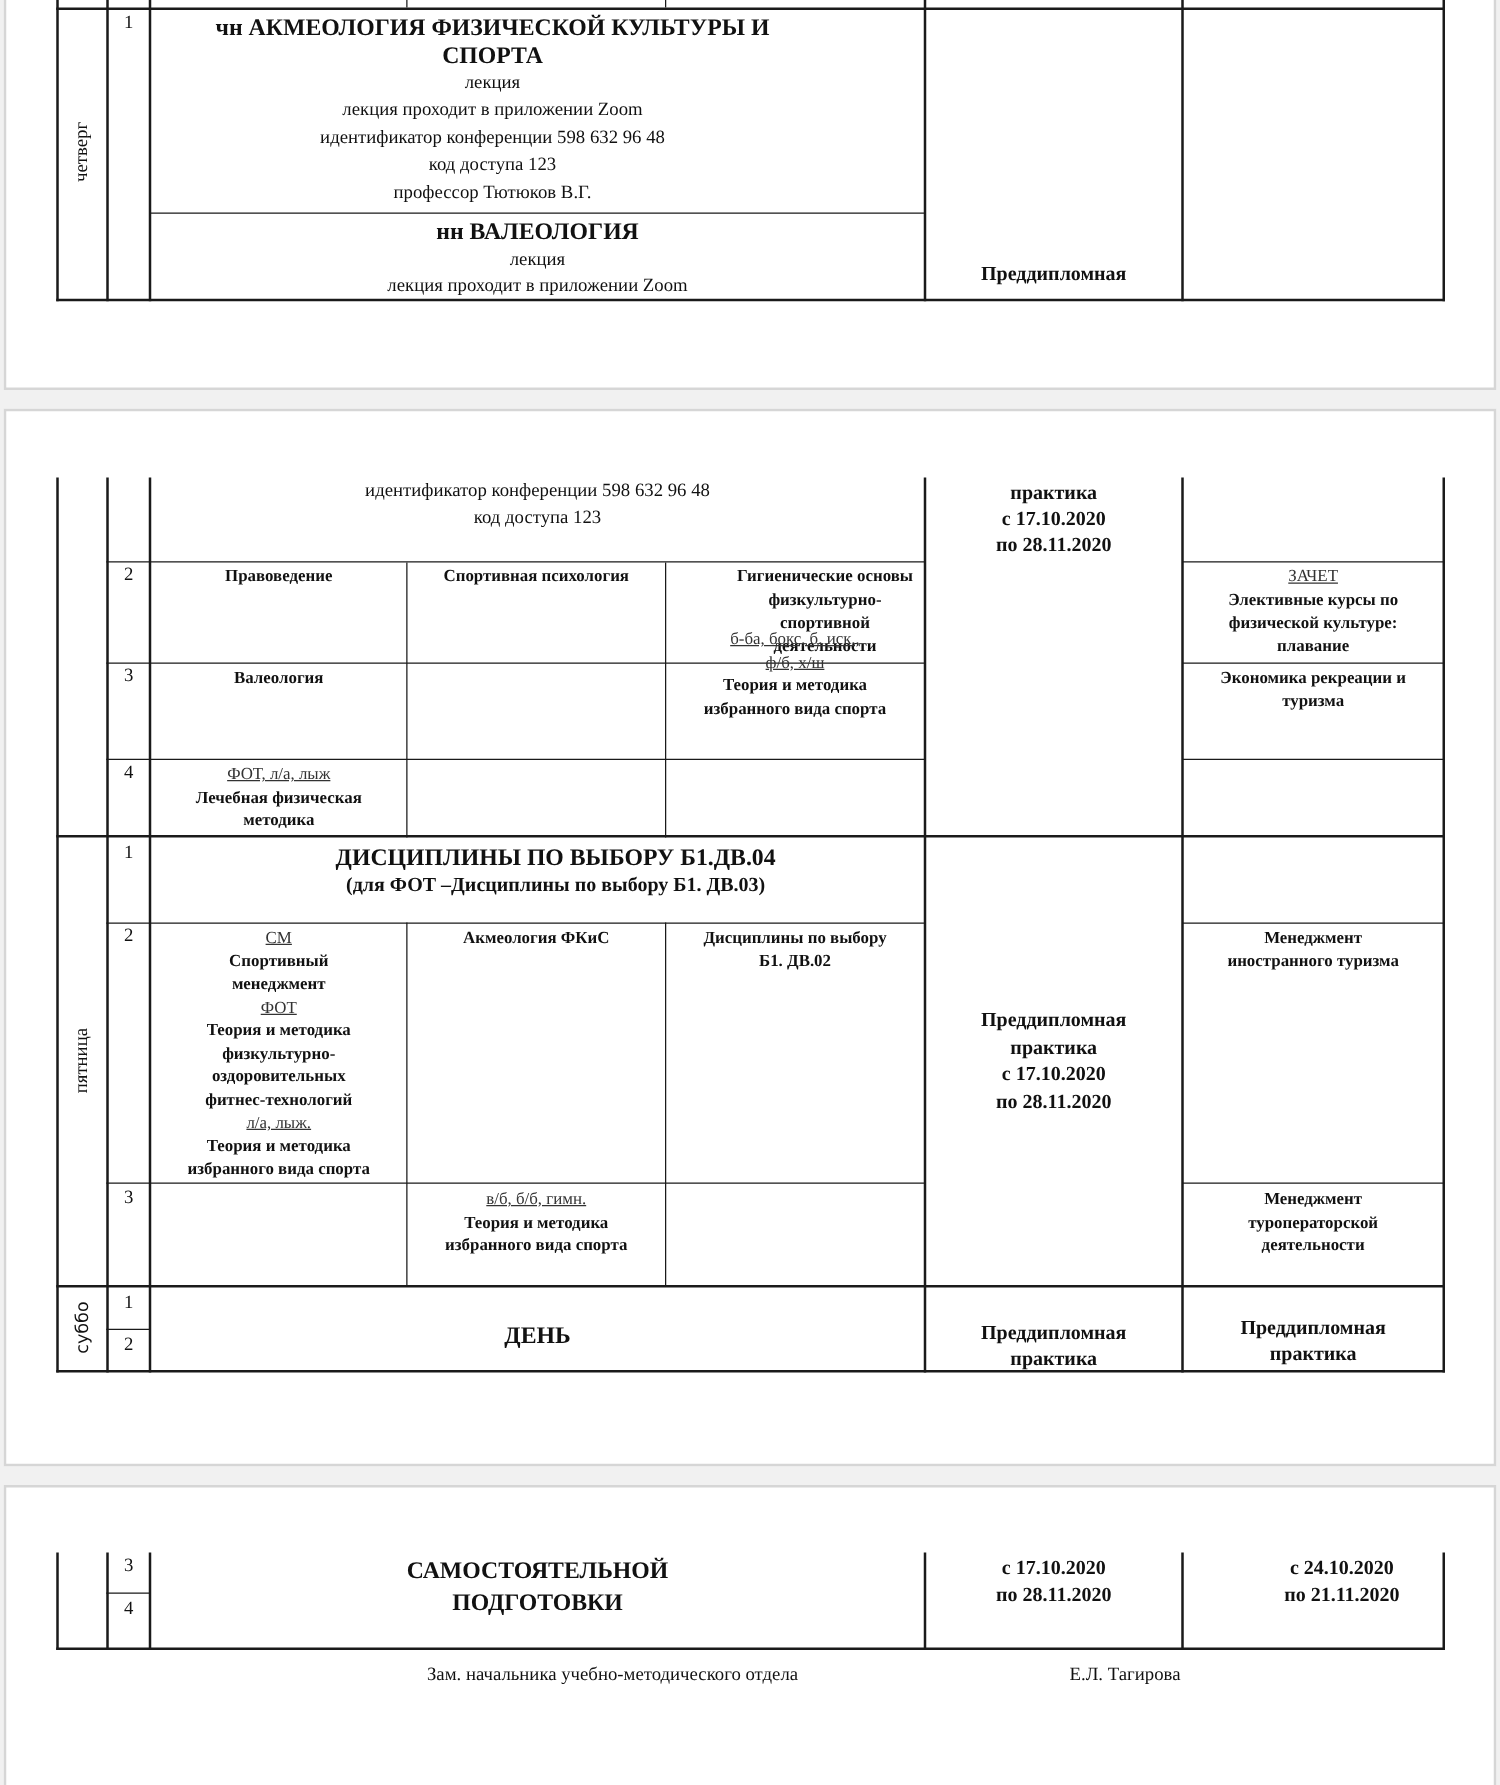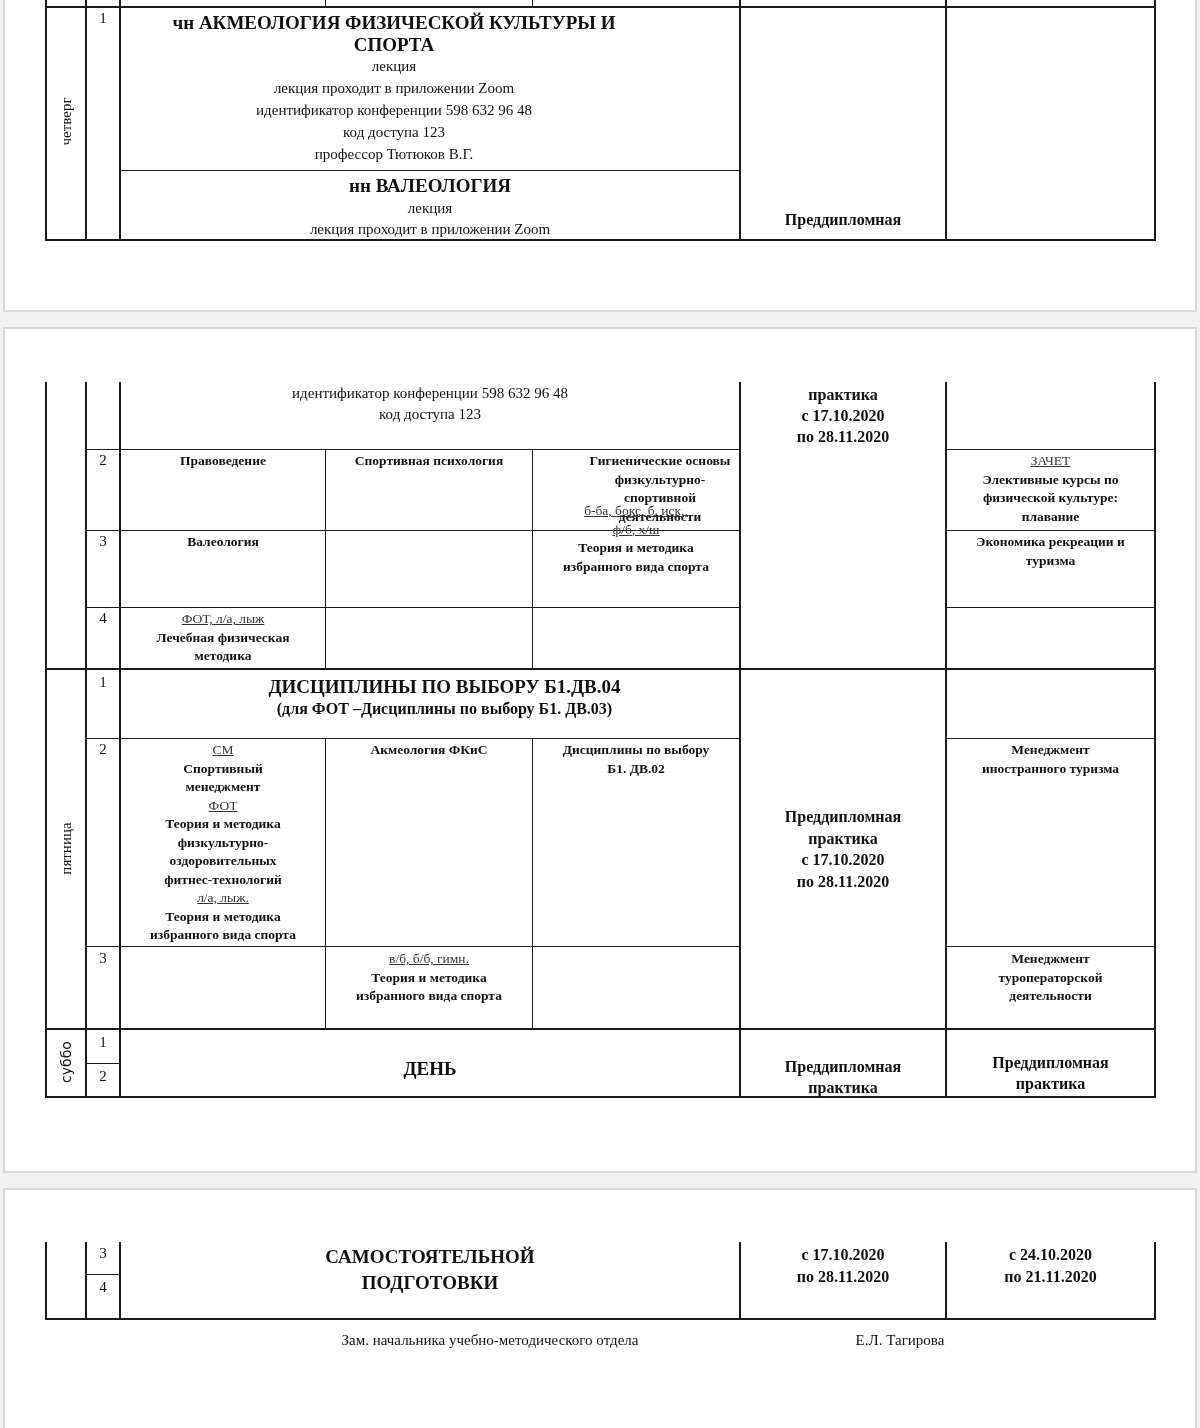--- a/index.html
+++ b/index.html
@@ -208,20 +208,20 @@
   <div class="num" style="left:86px;top:1245px;">3</div>
   <div class="num" style="left:86px;top:1279px;">4</div>
   <div class="cell b" style="left:121px;top:1244px;width:618px;font-size:19px;line-height:26px;">
     <span class="line">САМОСТОЯТЕЛЬНОЙ</span>
     <span class="line">ПОДГОТОВКИ</span>
   </div>
   <div class="cell b" style="left:741px;top:1244px;width:204px;font-size:16px;line-height:22px;">
     <span class="line">с 17.10.2020</span>
     <span class="line">по 28.11.2020</span>
   </div>
-  <div class="cell b" style="left:947px;top:1244px;width:207px;font-size:16px;line-height:22px;">
+  <div class="cell b" style="left:970px;top:1244px;width:207px;font-size:16px;line-height:22px;">
     <span class="line">с 24.10.2020</span>
     <span class="line">по 21.11.2020</span>
   </div>
 
   <div class="cell" style="left:260px;top:1331px;width:460px;font-size:15px;">Зам. начальника учебно-методического отдела</div>
   <div class="cell" style="left:800px;top:1331px;width:200px;font-size:15px;">Е.Л. Тагирова</div>
 </div>
 
 </body></html>

